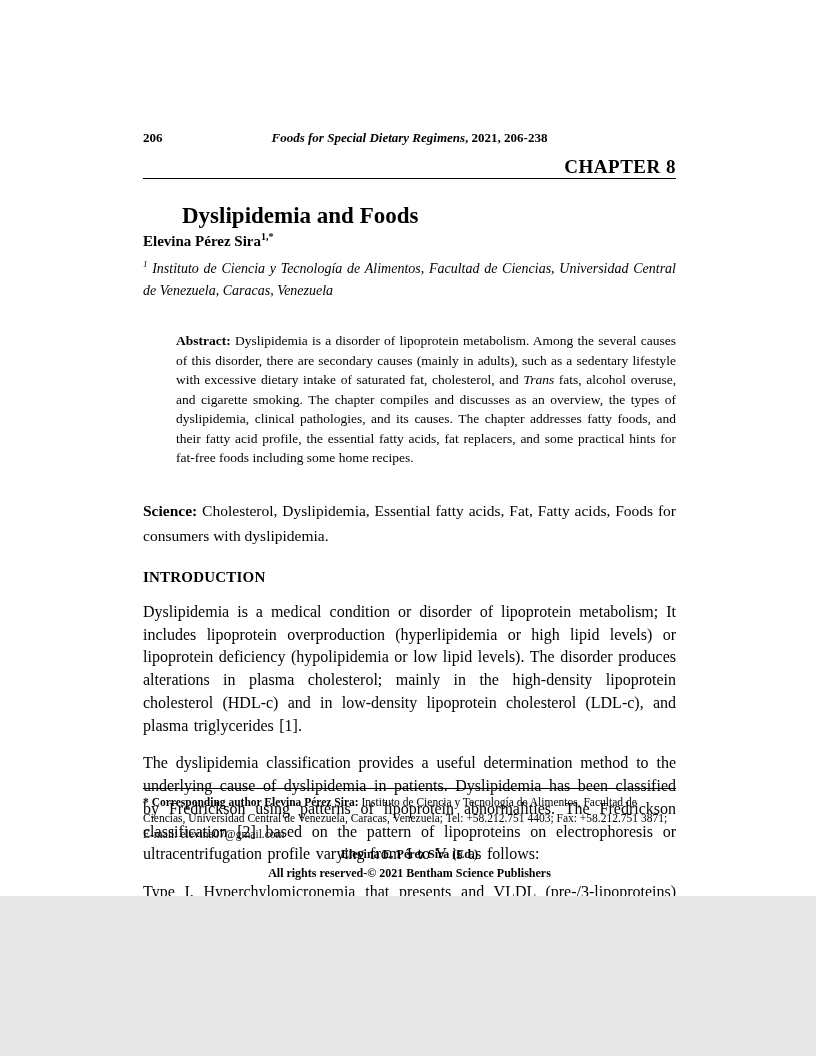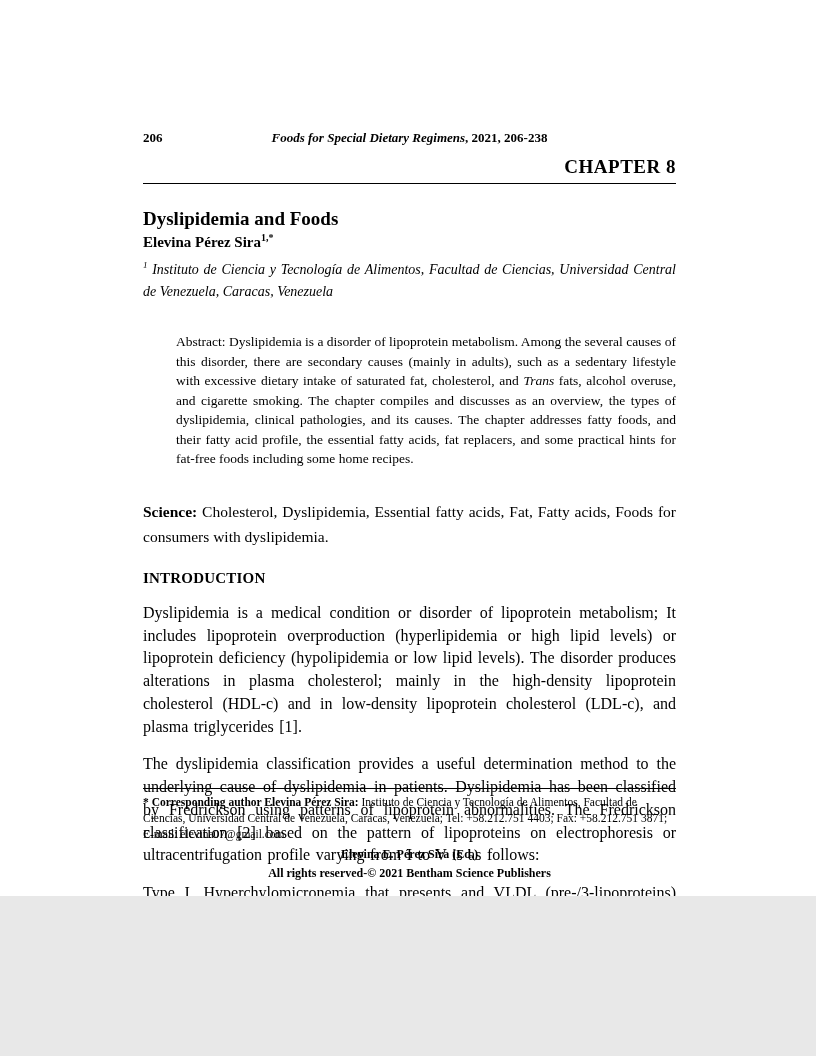--- a/index.html
+++ b/index.html
@@ -30,27 +30,27 @@
     font-style: normal;
   }
   .running-title-italic { font-style: italic; }
   .running-title-rest { font-style: normal; }
   .chapter-row {
     text-align: right;
     font-weight: bold;
     font-size: 19px;
     letter-spacing: 0.5px;
     margin-top: 9px;
-    padding-bottom: 5px;
     border-bottom: 1.5px solid #000;
   }
   .chapter-title {
-    font-size: 19px;
+    font-size: 23px;
     font-weight: bold;
     margin-top: 24px;
+    margin-left: 39px;
   }
   .author-line {
     font-size: 15px;
     font-weight: bold;
     margin-top: 2px;
   }
   .author-line sup { font-size: 10px; }
   .affiliation {
     font-style: italic;
     font-size: 14px;
@@ -58,21 +58,21 @@
     margin-top: 8px;
     text-align: justify;
   }
   .affiliation sup { font-size: 9px; }
   .abstract {
     margin: 30px 0 0 33px;
     font-size: 13.5px;
     line-height: 1.44;
     text-align: justify;
   }
-  .abstract .label { font-weight: normal; }
+  .abstract .label { font-weight: bold; }
   .abstract .trans-italic { font-style: italic; }
   .keywords {
     margin-top: 32px;
     font-size: 15.5px;
     line-height: 1.6;
     text-align: justify;
   }
   .keywords .label { font-weight: bold; }
   .section-heading {
     font-size: 15px;

